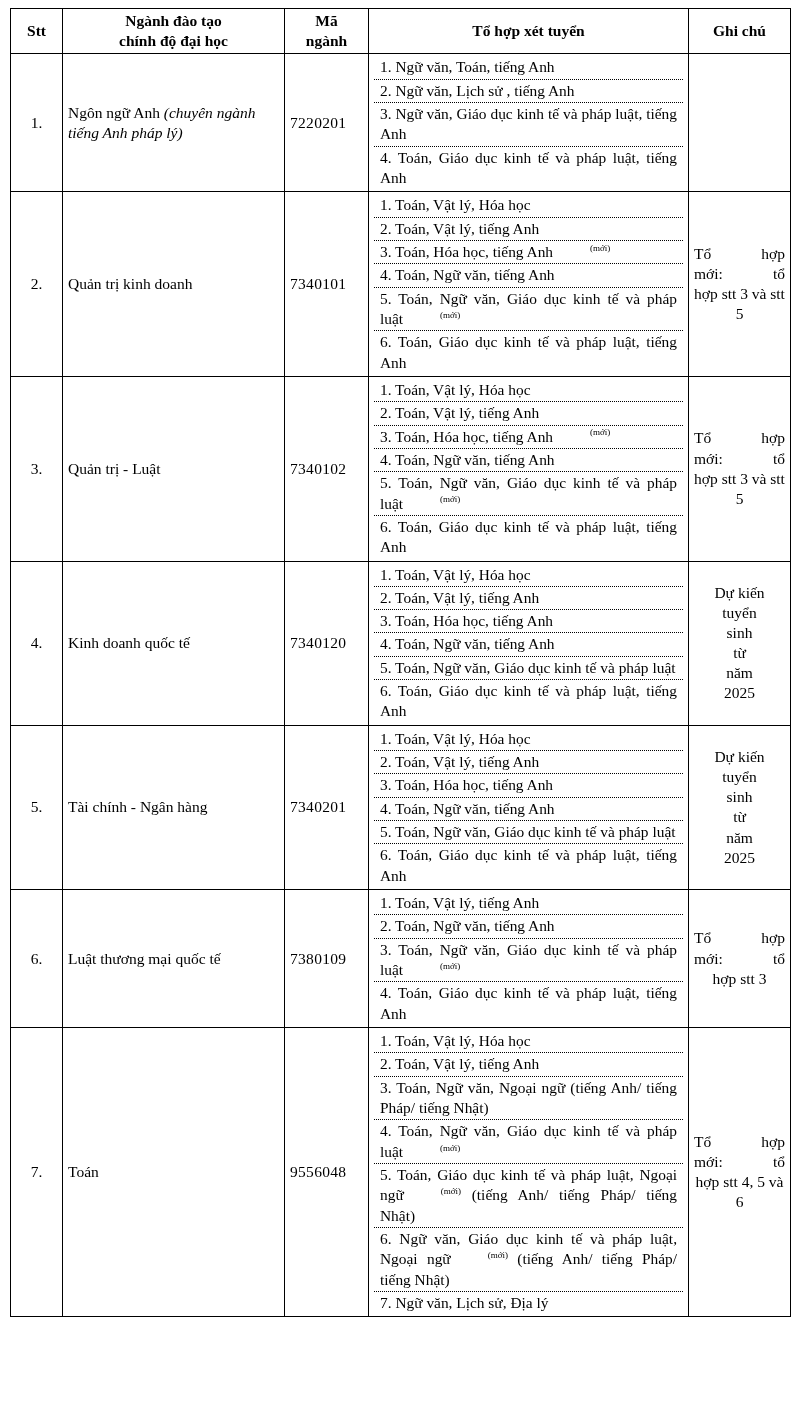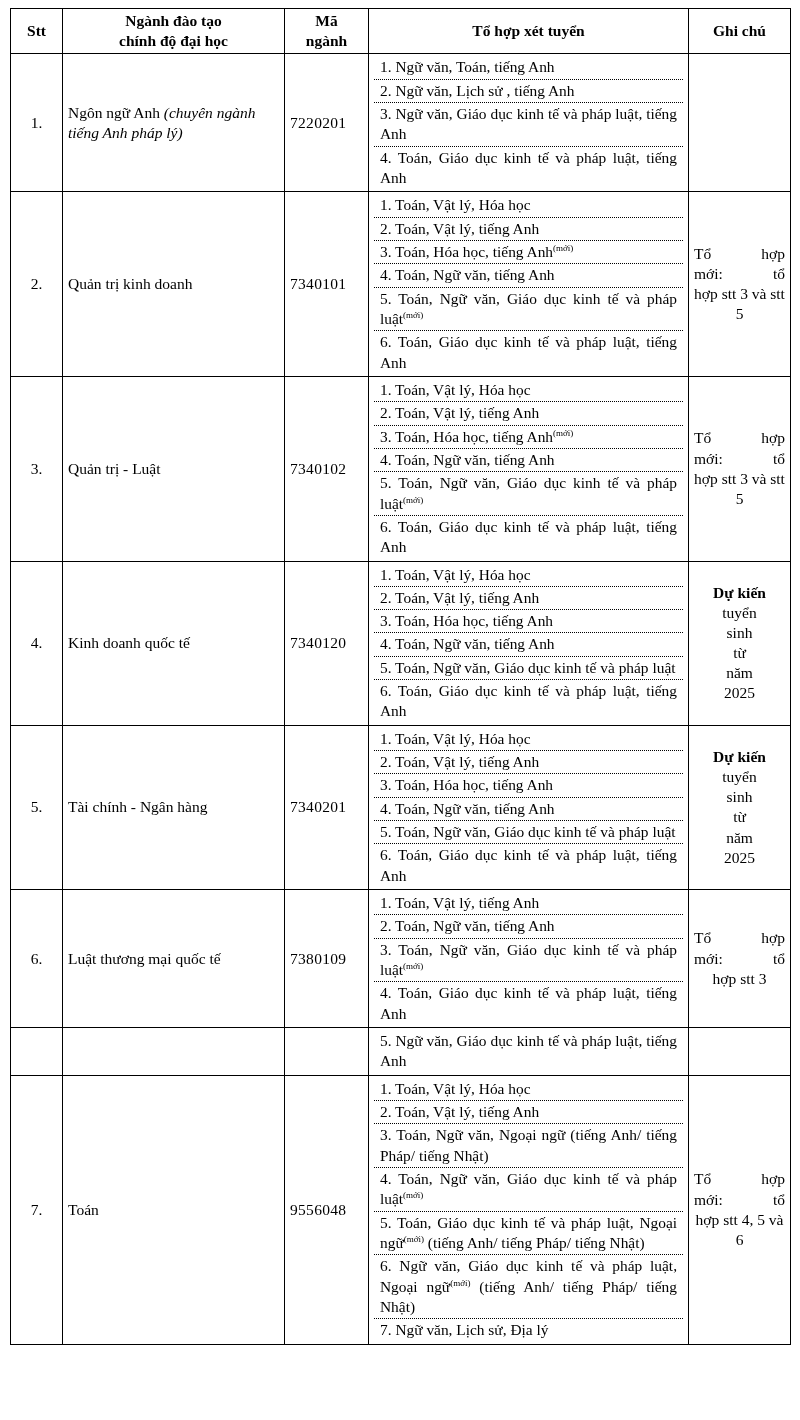--- a/index.html
+++ b/index.html
@@ -66,21 +66,21 @@
     padding: 0;
     vertical-align: top;
   }
   td.note {
     text-align: center;
     vertical-align: middle;
     font-size: 15.5px;
     line-height: 1.35;
     padding: 3px 6px;
   }
-  td.note .bold { font-weight: bold; }
+  td.note .bold { font-weight: normal; }
   td.note .justified {
     text-align: justify;
     text-align-last: justify;
     display: block;
   }
 
   ul.combs {
     list-style: none;
     margin: 0;
     padding: 0;
@@ -94,20 +94,21 @@
   }
   ul.combs li:last-child {
     border-bottom: none;
   }
   ul.combs li.nodot {
     border-bottom: none;
   }
   sup {
     font-size: 9px;
     vertical-align: super;
+    margin-left: 37px;
   }
   .page-wrap { position: relative; }
 </style>
 </head>
 <body>
 
 <div class="page page-wrap">
   <table class="adm">
     <colgroup>
       <col class="c-stt">
@@ -252,31 +253,20 @@
             <li>4. Toán, Giáo dục kinh tế và pháp luật, tiếng Anh</li>
           </ul>
         </td>
         <td class="note">
           <span class="justified">Tổ hợp</span>
           <span class="justified">mới: tổ</span>
           <span>hợp stt 3</span>
         </td>
       </tr>
 
-      <tr>
-        <td class="stt"></td>
-        <td class="name"></td>
-        <td class="code"></td>
-        <td class="comb">
-          <ul class="combs">
-            <li class="nodot">5. Ngữ văn, Giáo dục kinh tế và pháp luật, tiếng Anh</li>
-          </ul>
-        </td>
-        <td class="note"></td>
-      </tr>
 
       <tr>
         <td class="stt">7.</td>
         <td class="name">Toán</td>
         <td class="code">9556048</td>
         <td class="comb">
           <ul class="combs">
             <li>1. Toán, Vật lý, Hóa học</li>
             <li>2. Toán, Vật lý, tiếng Anh</li>
             <li>3. Toán, Ngữ văn, Ngoại ngữ (tiếng Anh/ tiếng Pháp/ tiếng Nhật)</li>

